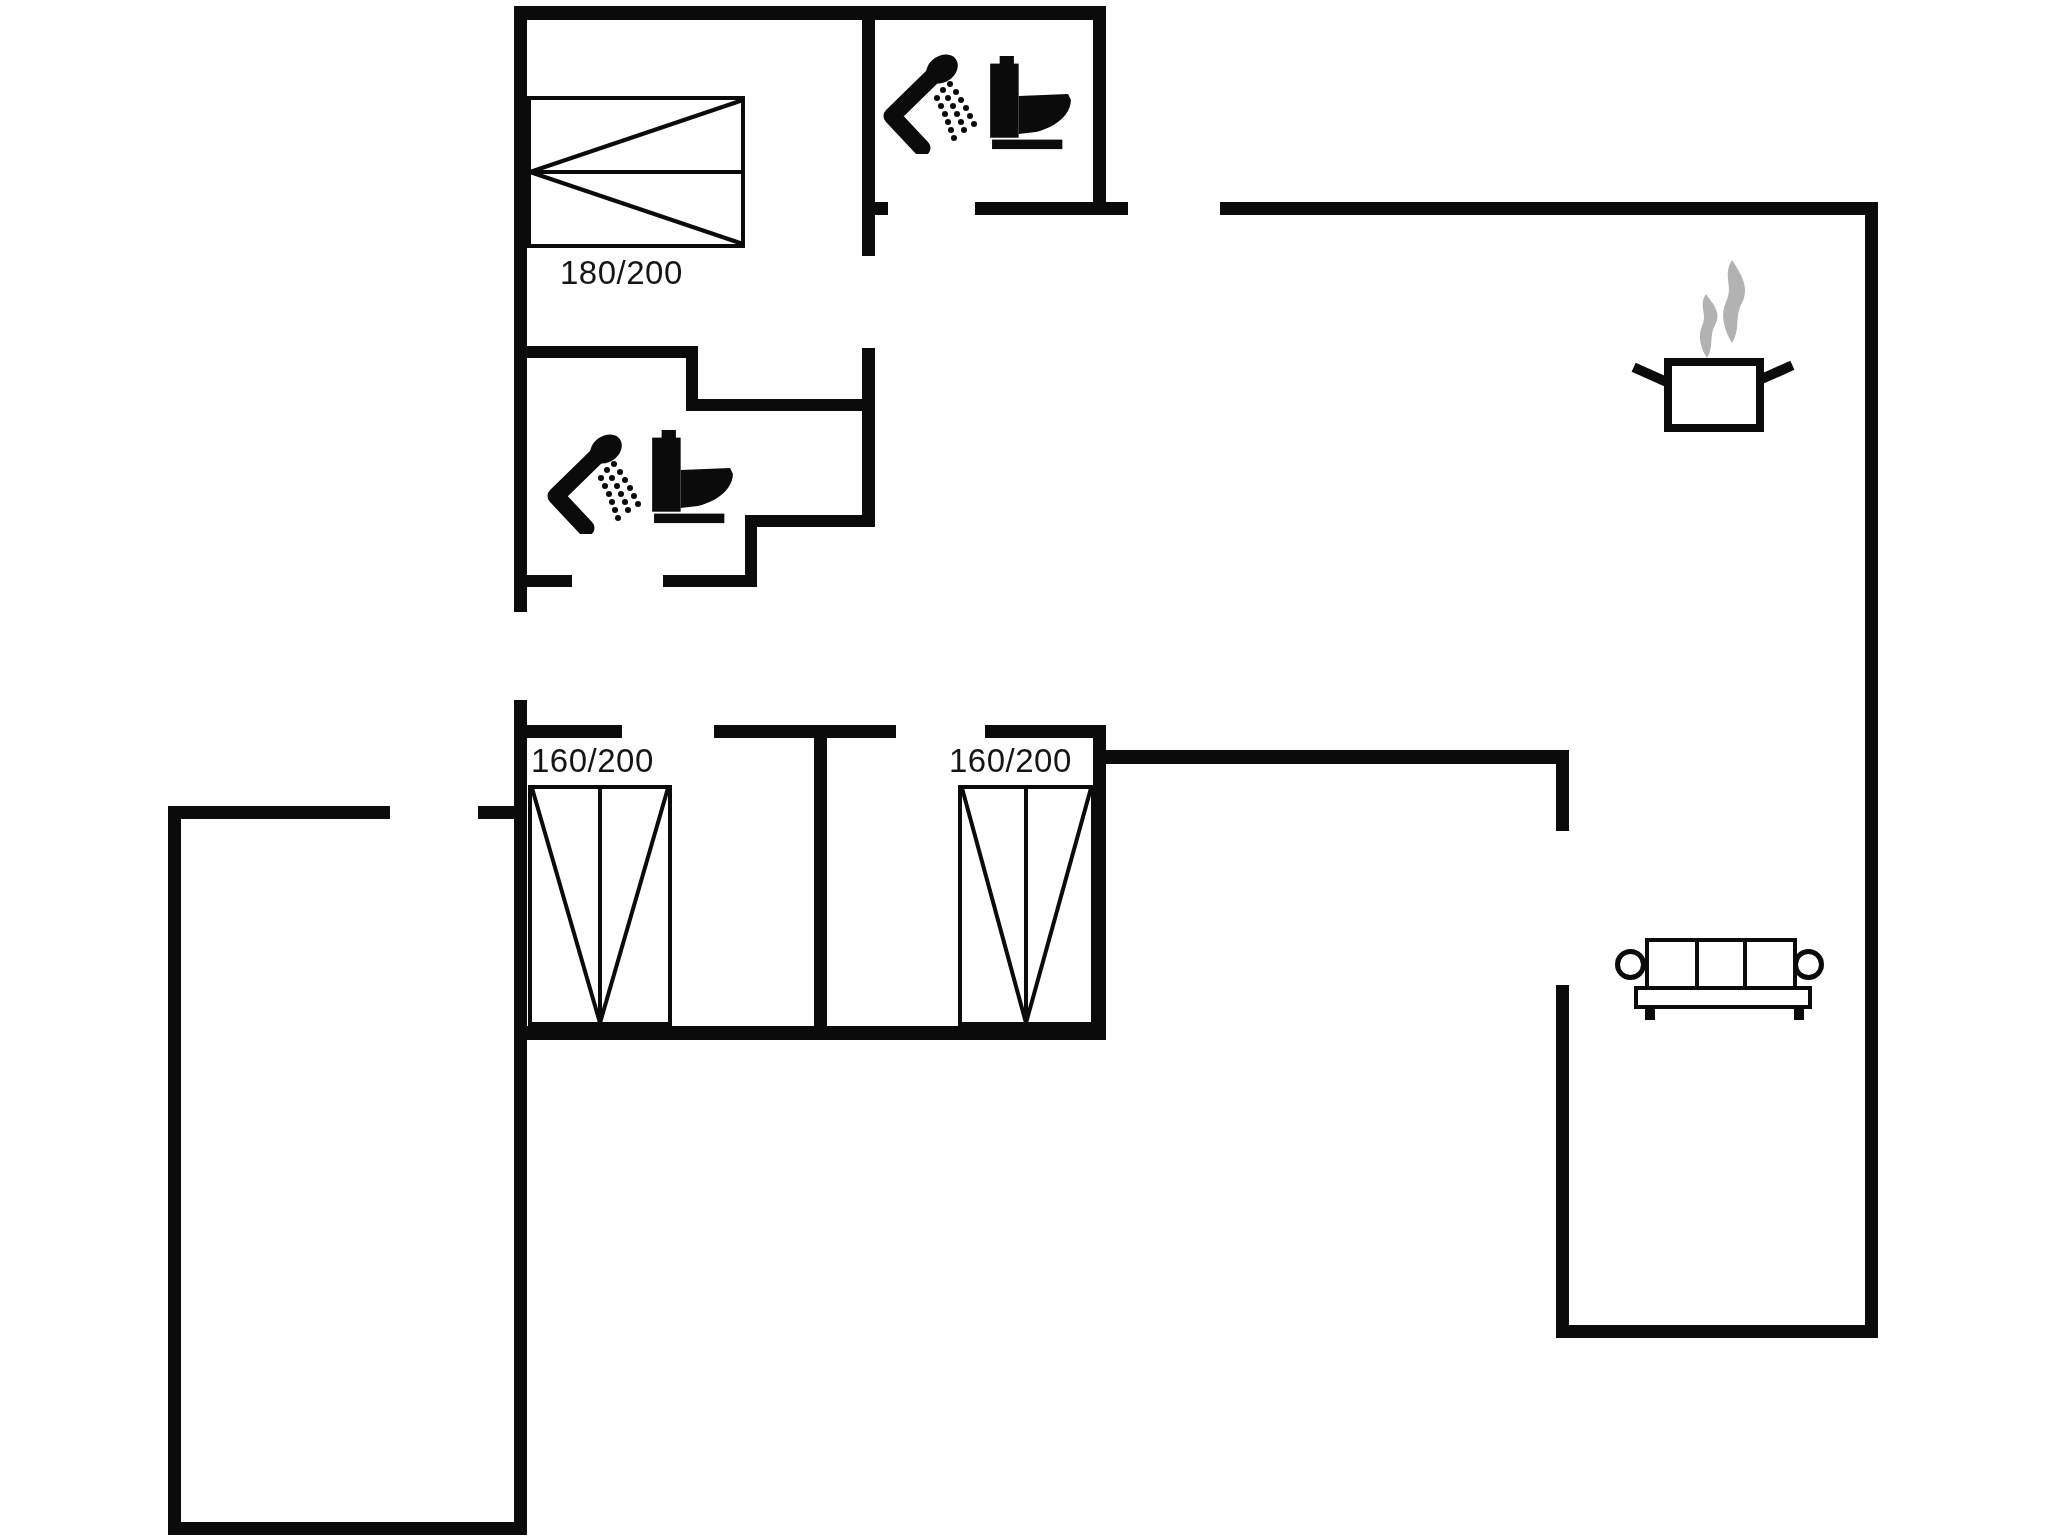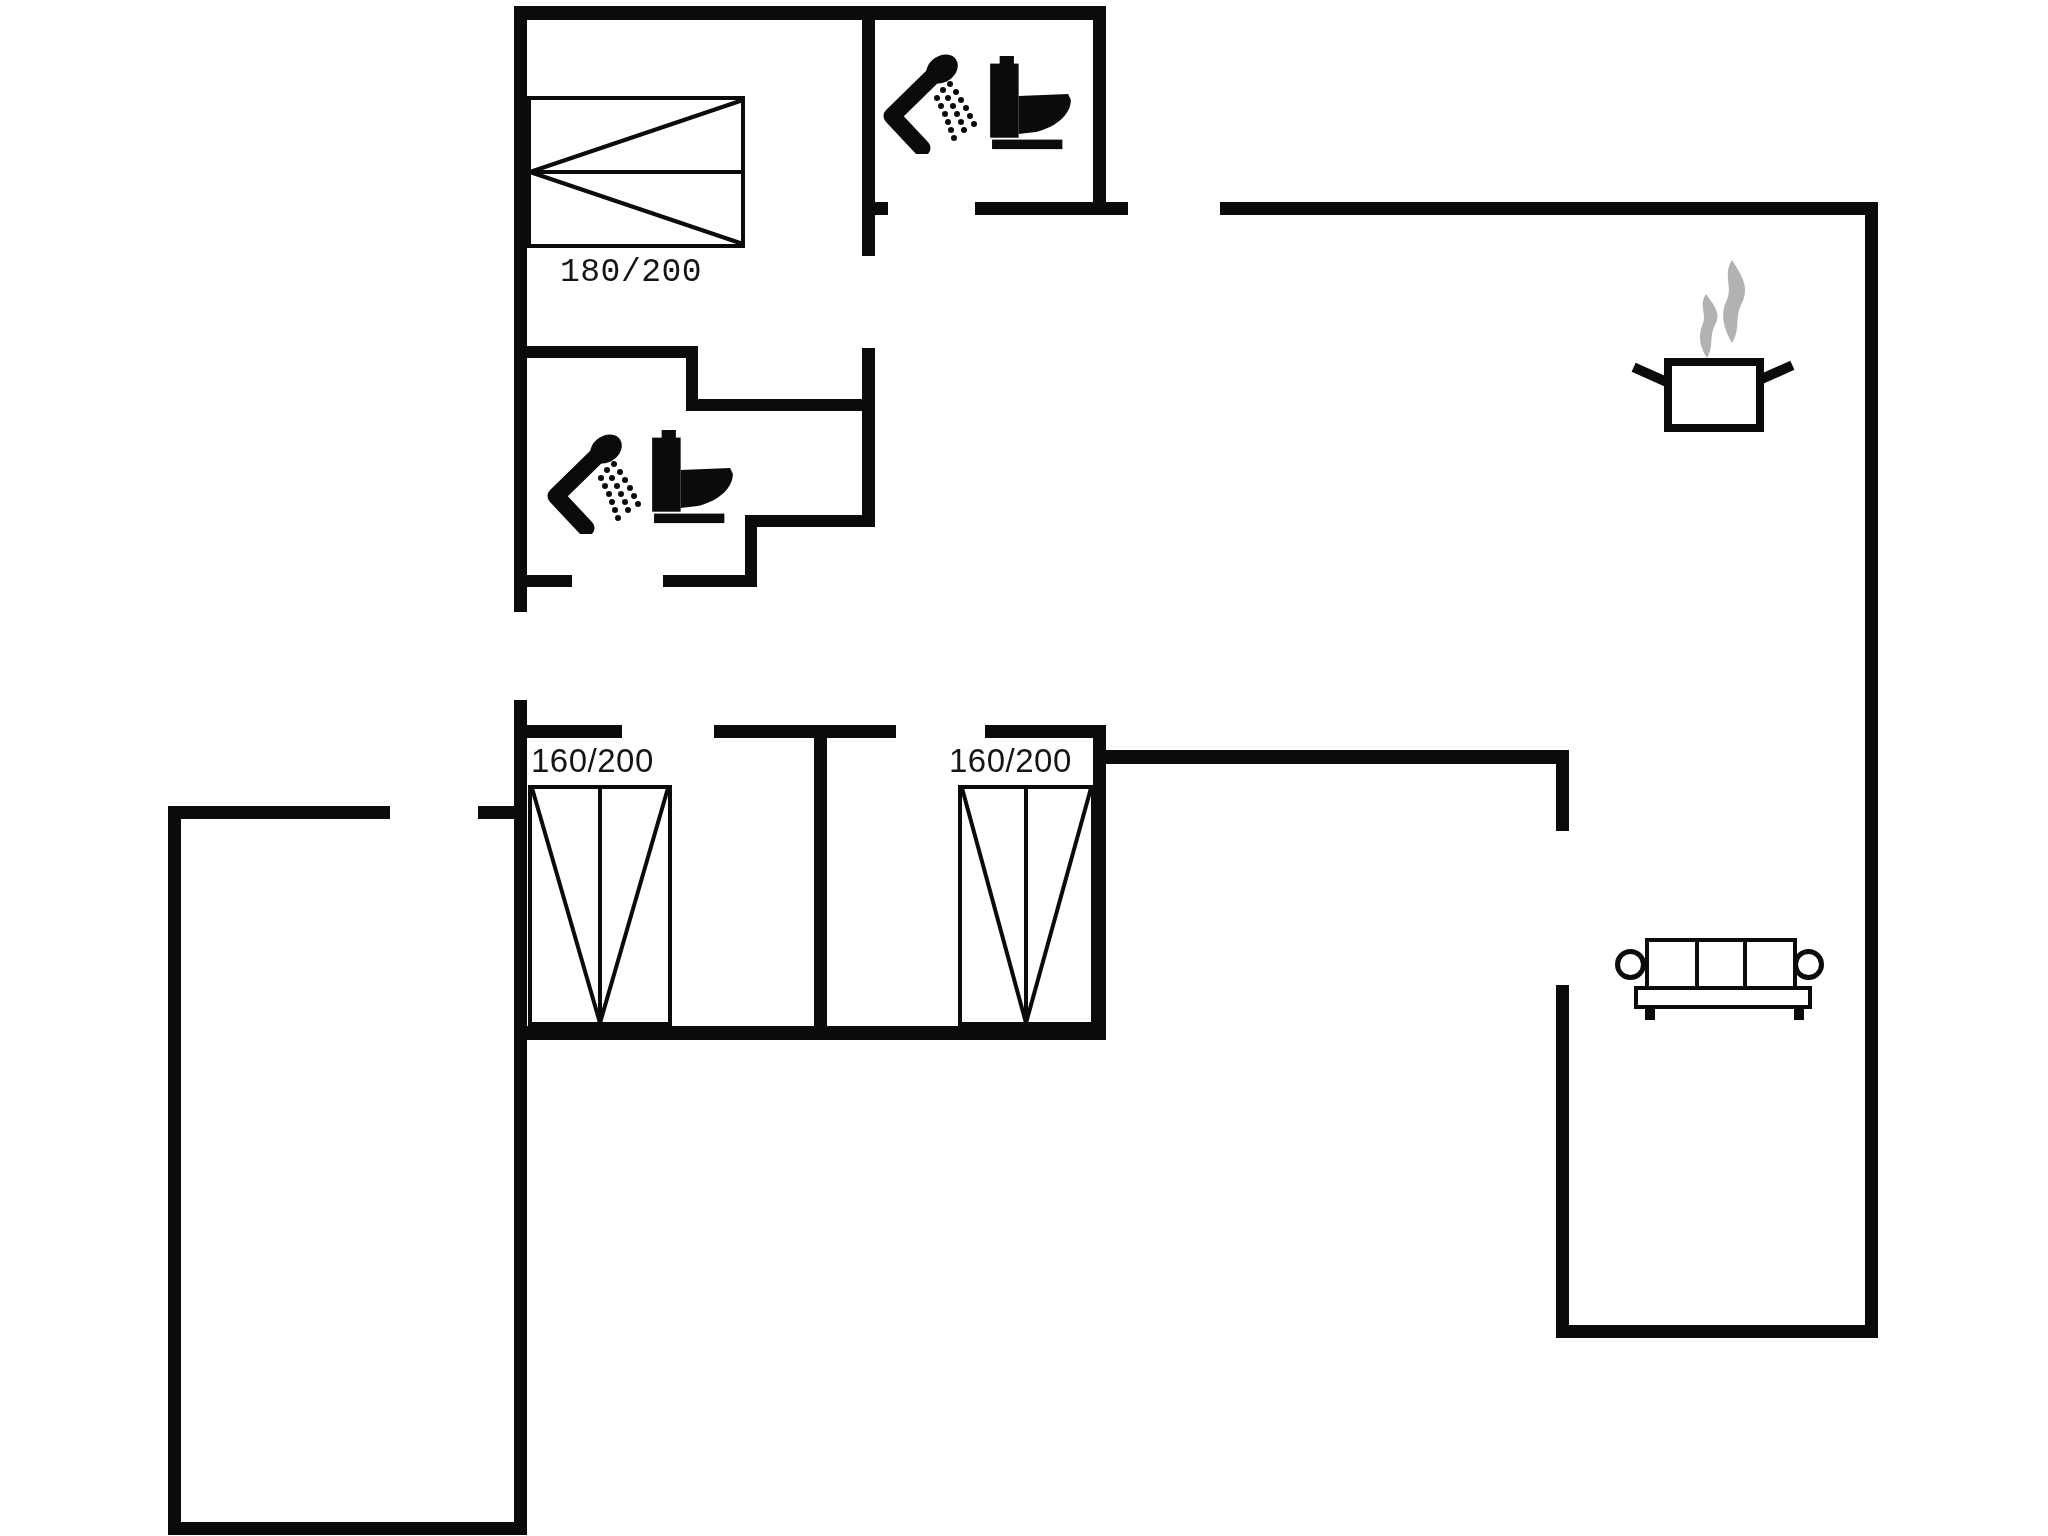--- a/index.html
+++ b/index.html
@@ -85,21 +85,21 @@
   <div class="wall" style="left:478px;top:806px;width:37px;height:13px;"></div>
   <div class="wall" style="left:168px;top:806px;width:13px;height:729px;"></div>
   <div class="wall" style="left:168px;top:1522px;width:357px;height:13px;"></div>
 
   <svg class="bed-svg" style="left:527px;top:96px;" width="218" height="152" viewBox="0 0 218 152">
     <rect x="2" y="2" width="214" height="148" fill="#ffffff" stroke="#0b0b0b" stroke-width="4"></rect>
     <line x1="2" y1="76" x2="216" y2="76" stroke="#0b0b0b" stroke-width="4"></line>
     <line x1="216" y1="4" x2="3" y2="76" stroke="#0b0b0b" stroke-width="4"></line>
     <line x1="3" y1="76" x2="216" y2="148" stroke="#0b0b0b" stroke-width="4"></line>
   </svg>
-  <div class="bed-label" style="left:560px;top:254px;font-family:Liberation Mono, monospace;">180/200</div>
+  <div class="bed-label" style="left:560px;top:254px;">180/200</div>
 
   <svg class="bed-svg" style="left:528px;top:785px;" width="144" height="241" viewBox="0 0 144 241">
     <rect x="2" y="2" width="140" height="237" fill="#ffffff" stroke="#0b0b0b" stroke-width="4"></rect>
     <line x1="72" y1="2" x2="72" y2="239" stroke="#0b0b0b" stroke-width="4"></line>
     <line x1="4" y1="3" x2="72" y2="238" stroke="#0b0b0b" stroke-width="4"></line>
     <line x1="140" y1="3" x2="72" y2="238" stroke="#0b0b0b" stroke-width="4"></line>
   </svg>
   <div class="bed-label" style="left:531px;top:742px;">160/200</div>
 
   <svg class="bed-svg" style="left:958px;top:785px;" width="137" height="241" viewBox="0 0 137 241">

